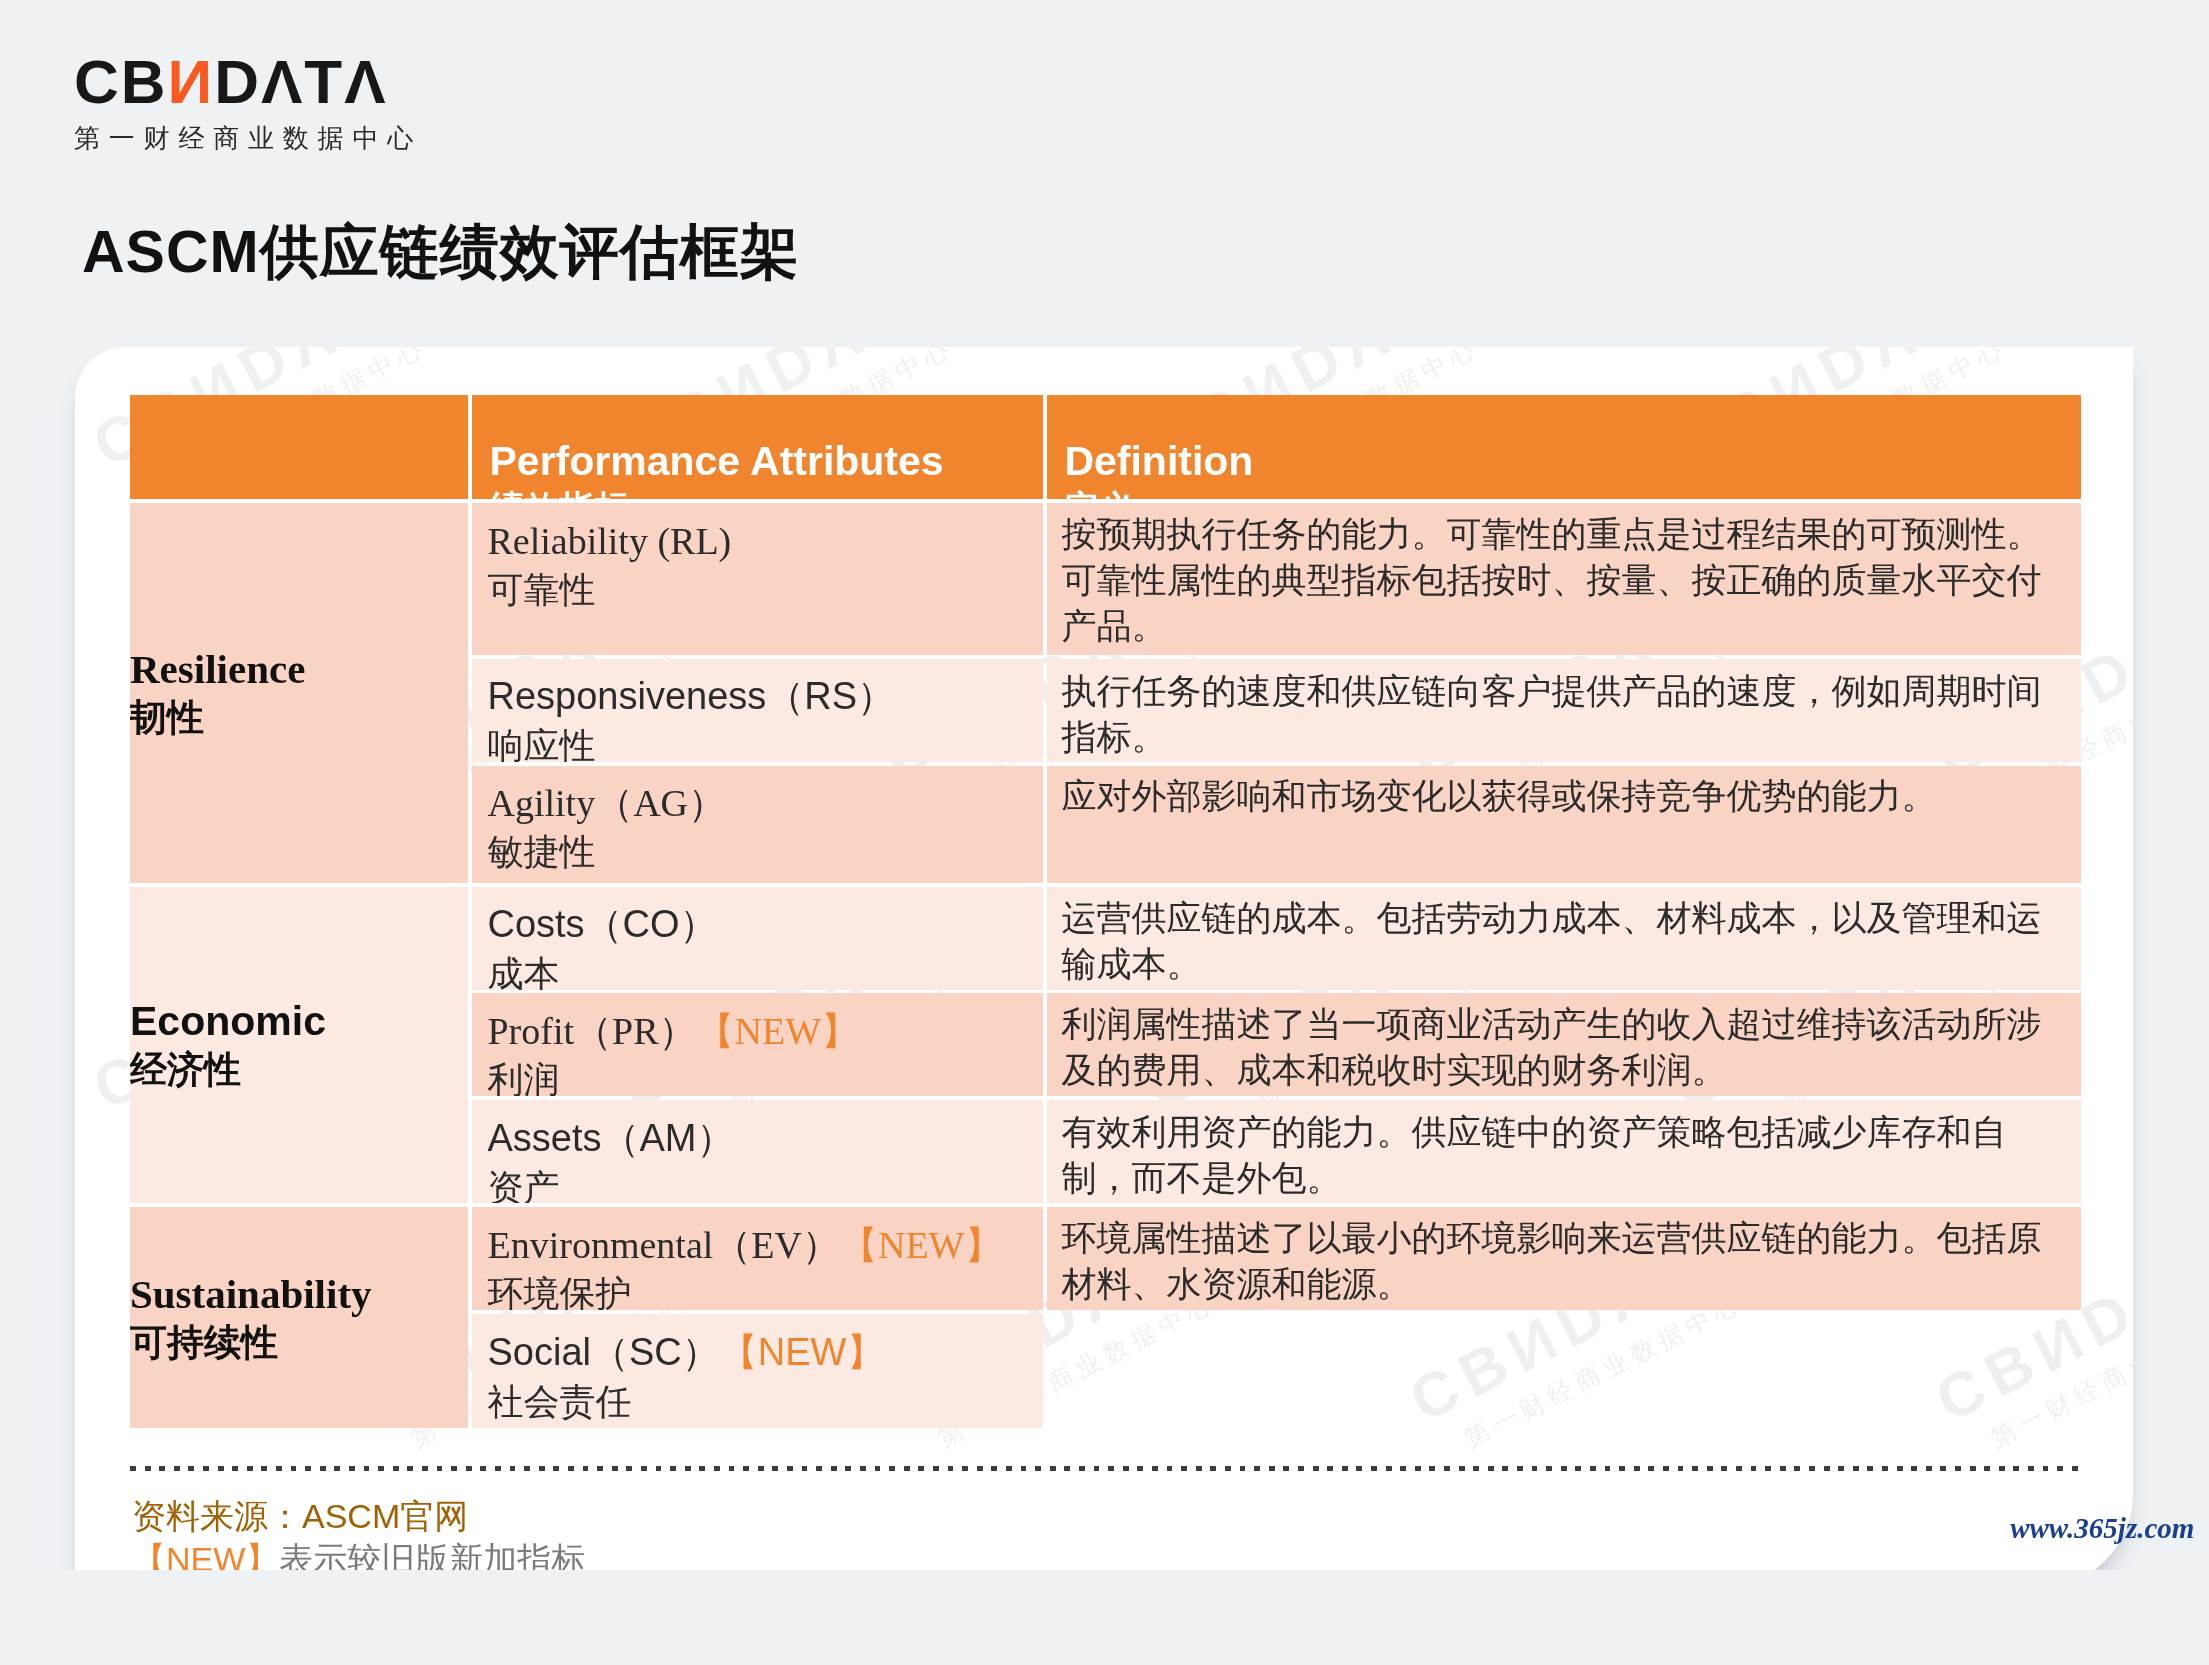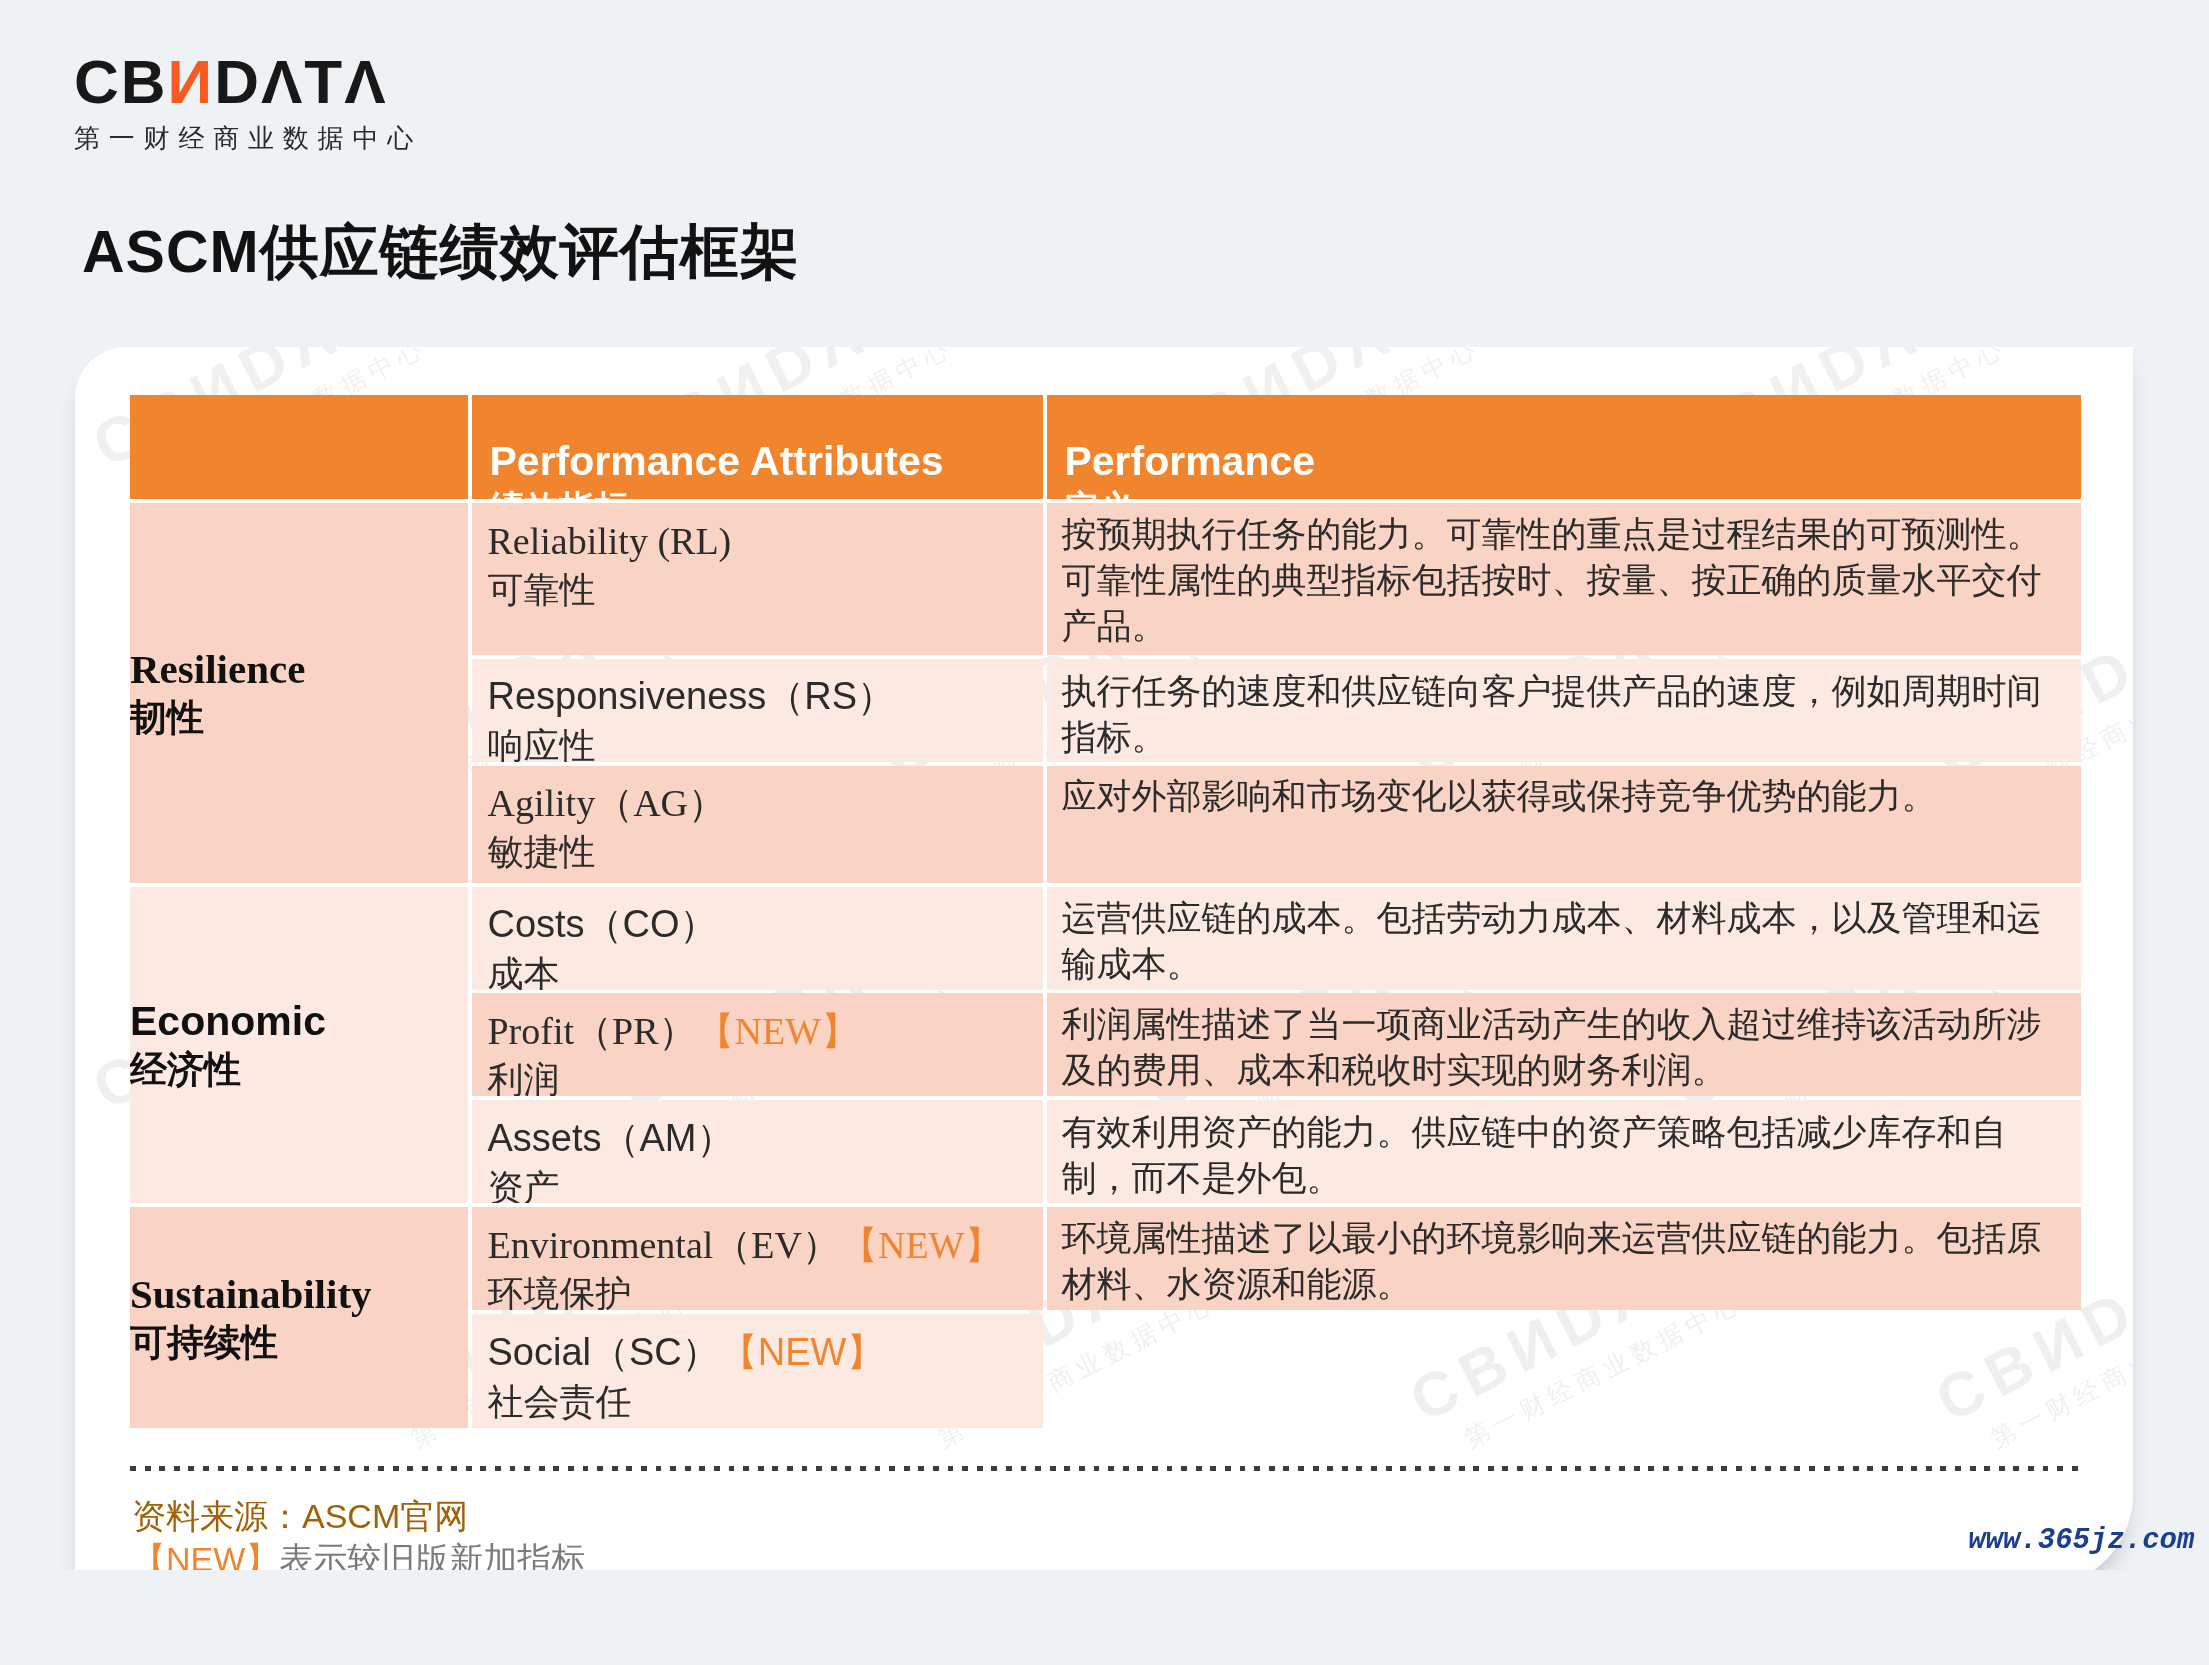--- a/index.html
+++ b/index.html
@@ -63,22 +63,22 @@
   
   .dotline {
     position:absolute; left:55px; top:1119px; width:1950px; height:4.9px;
     background:repeating-linear-gradient(to right,#3d3d3d 0 5.9px,transparent 5.9px 14.6px);
   }
   .src  { position:absolute; left:57px; top:1147px; font-size:34px; color:#a16207; }
   .note { position:absolute; left:57px; top:1190px; font-size:34px; color:#7b7b7b; }
   .note .badge { color:#f1852e; }
 
   .site-credit {
-    position:absolute; right:15.6px; bottom:13px;
-    font-family:Liberation Mono, monospace;
+    position:absolute; right:15.6px; bottom:25px;
+    font-family:Liberation Serif, serif;
     font-style:italic; font-weight:700; font-size:29px; color:#1b3f8f;
     text-decoration:none;
   }
 </style>
 </head>
 <body>
 
 <div class="page">
 
   <div class="logo-block">
@@ -158,21 +158,21 @@
     </div>
 
     <div class="table">
 
       <div class="cell hdr"></div>
       <div class="cell hdr">
         <div class="hdr-en">Performance Attributes</div>
         <div class="hdr-cn">绩效指标</div>
       </div>
       <div class="cell hdr">
-        <div class="hdr-en">Performance</div>
+        <div class="hdr-en">Definition</div>
         <div class="hdr-cn">定义</div>
       </div>
 
       <div class="cell grp g1 dark">
         <div class="grp-en">Resilience</div>
         <div class="grp-cn">韧性</div>
       </div>
 
       <div class="cell attr r2 dark">
         <div class="attr-line1"><span>Reliability (RL)</span><span class="badge"></span></div>

